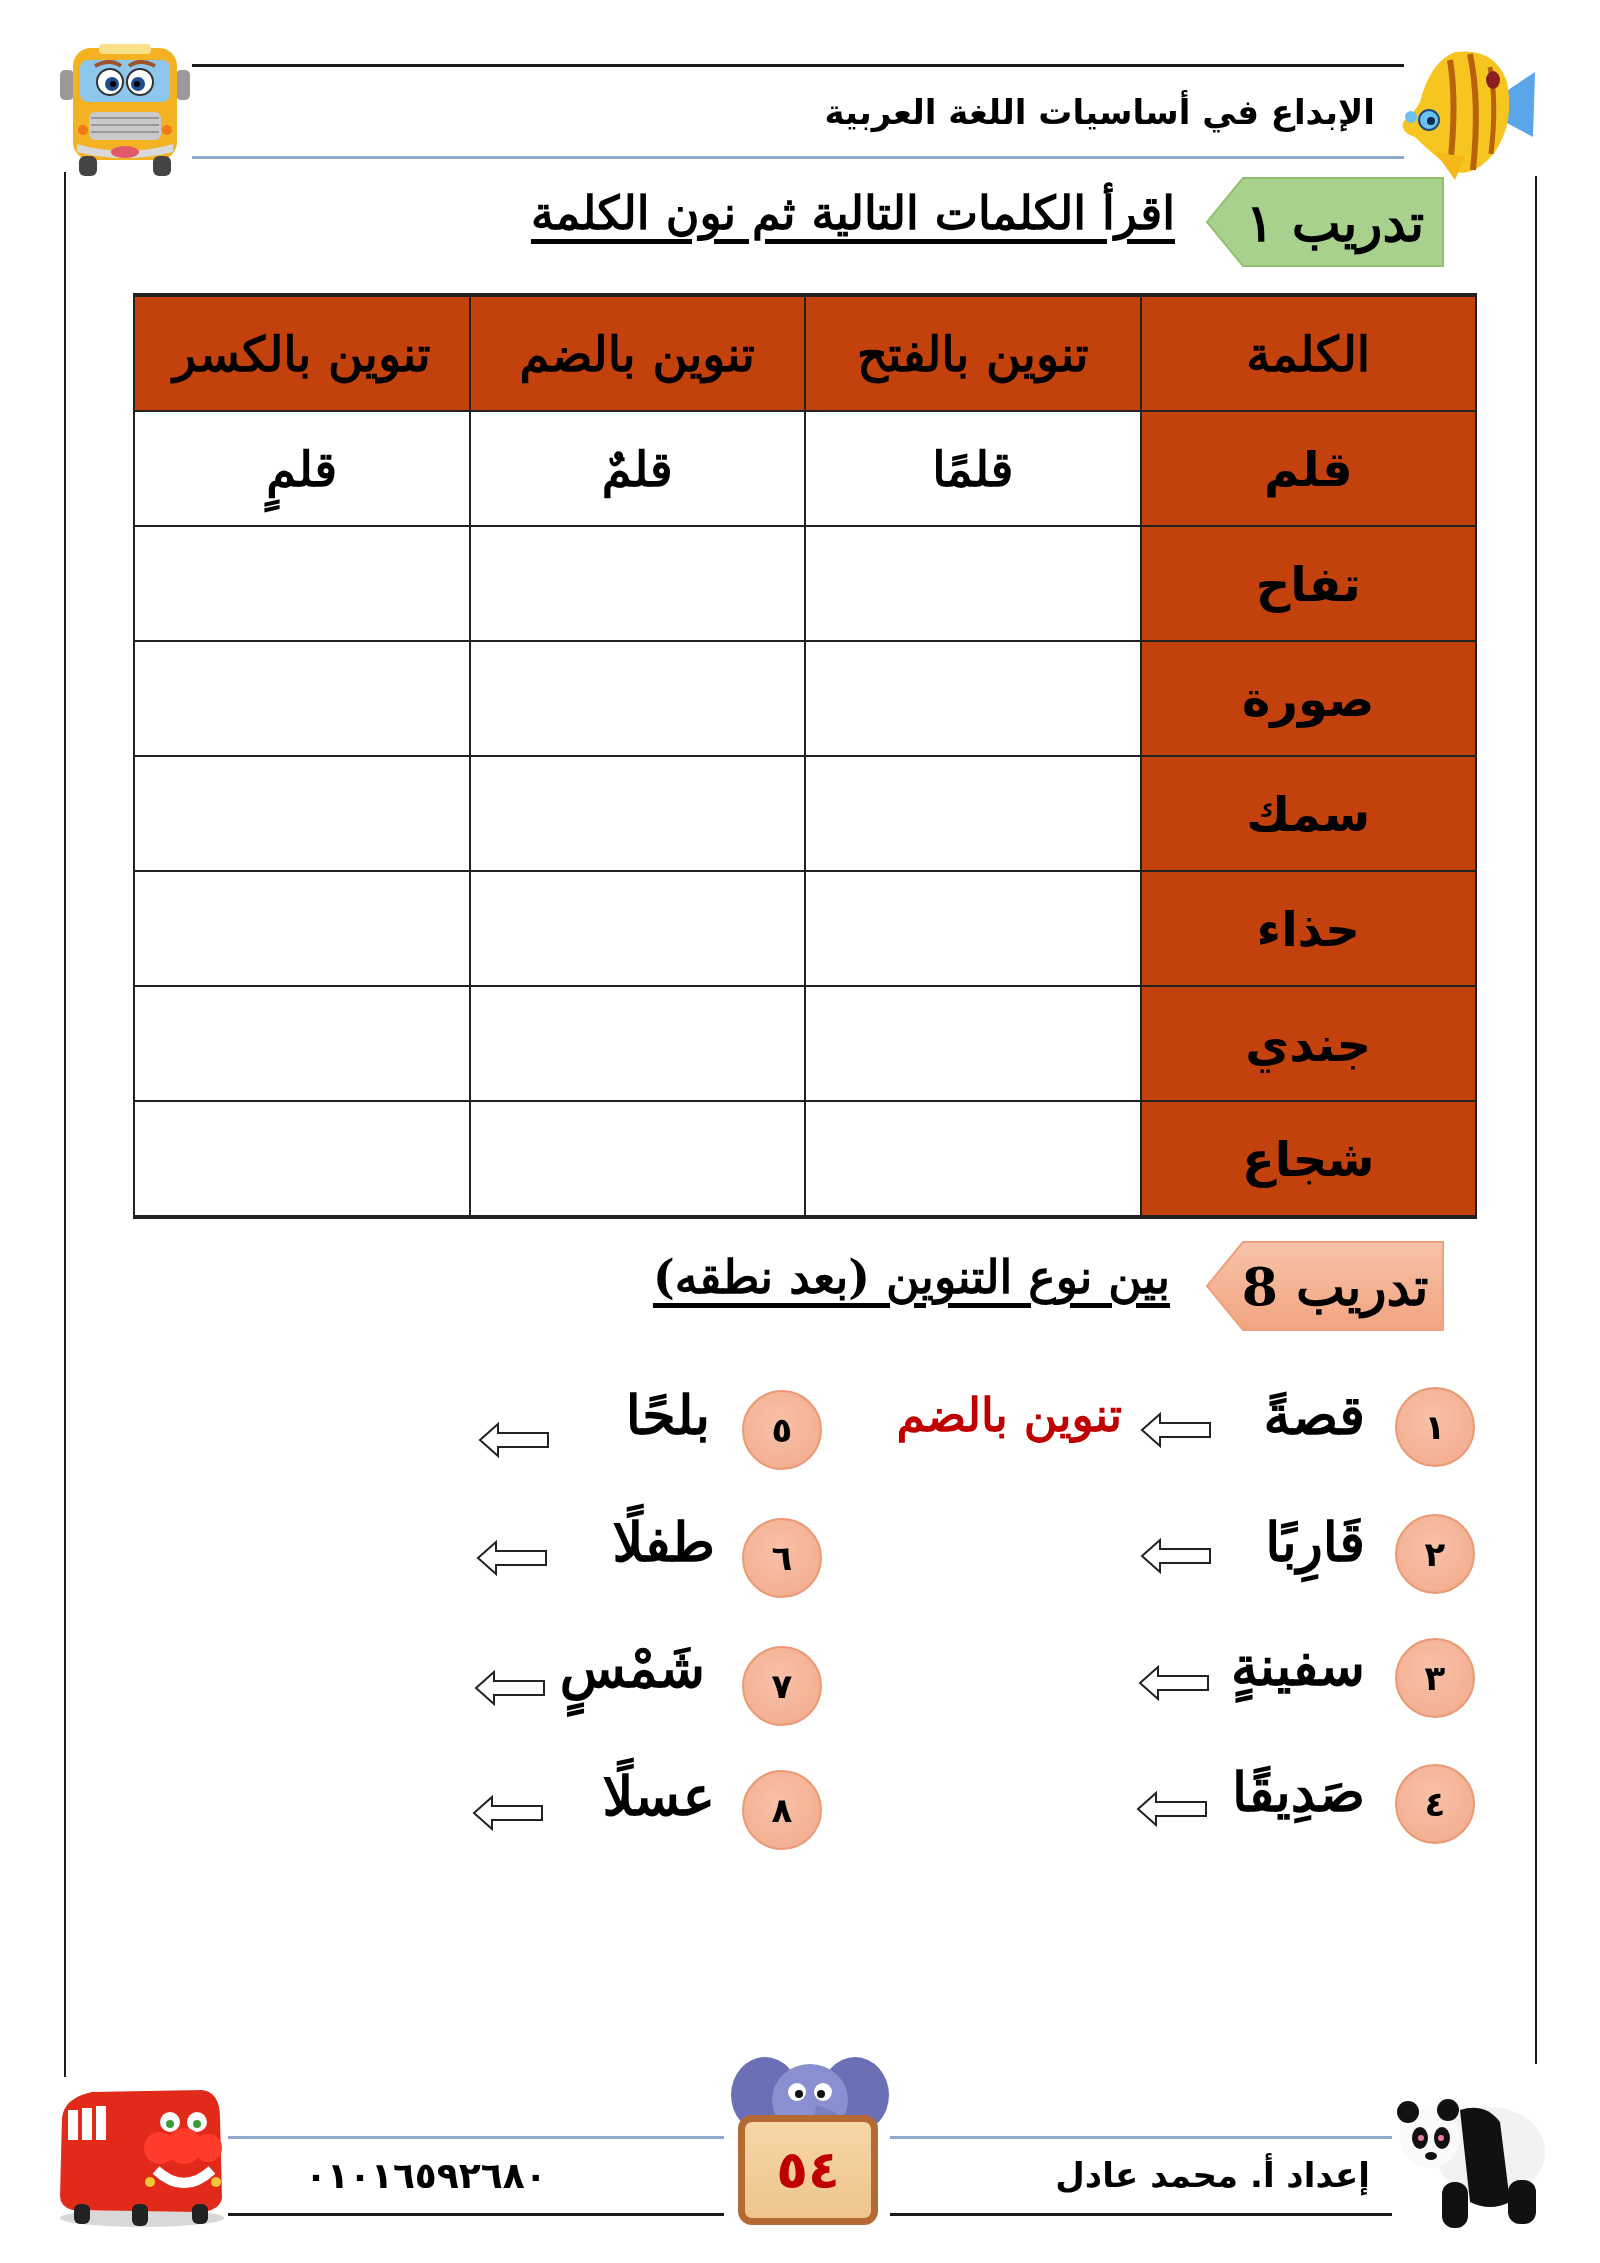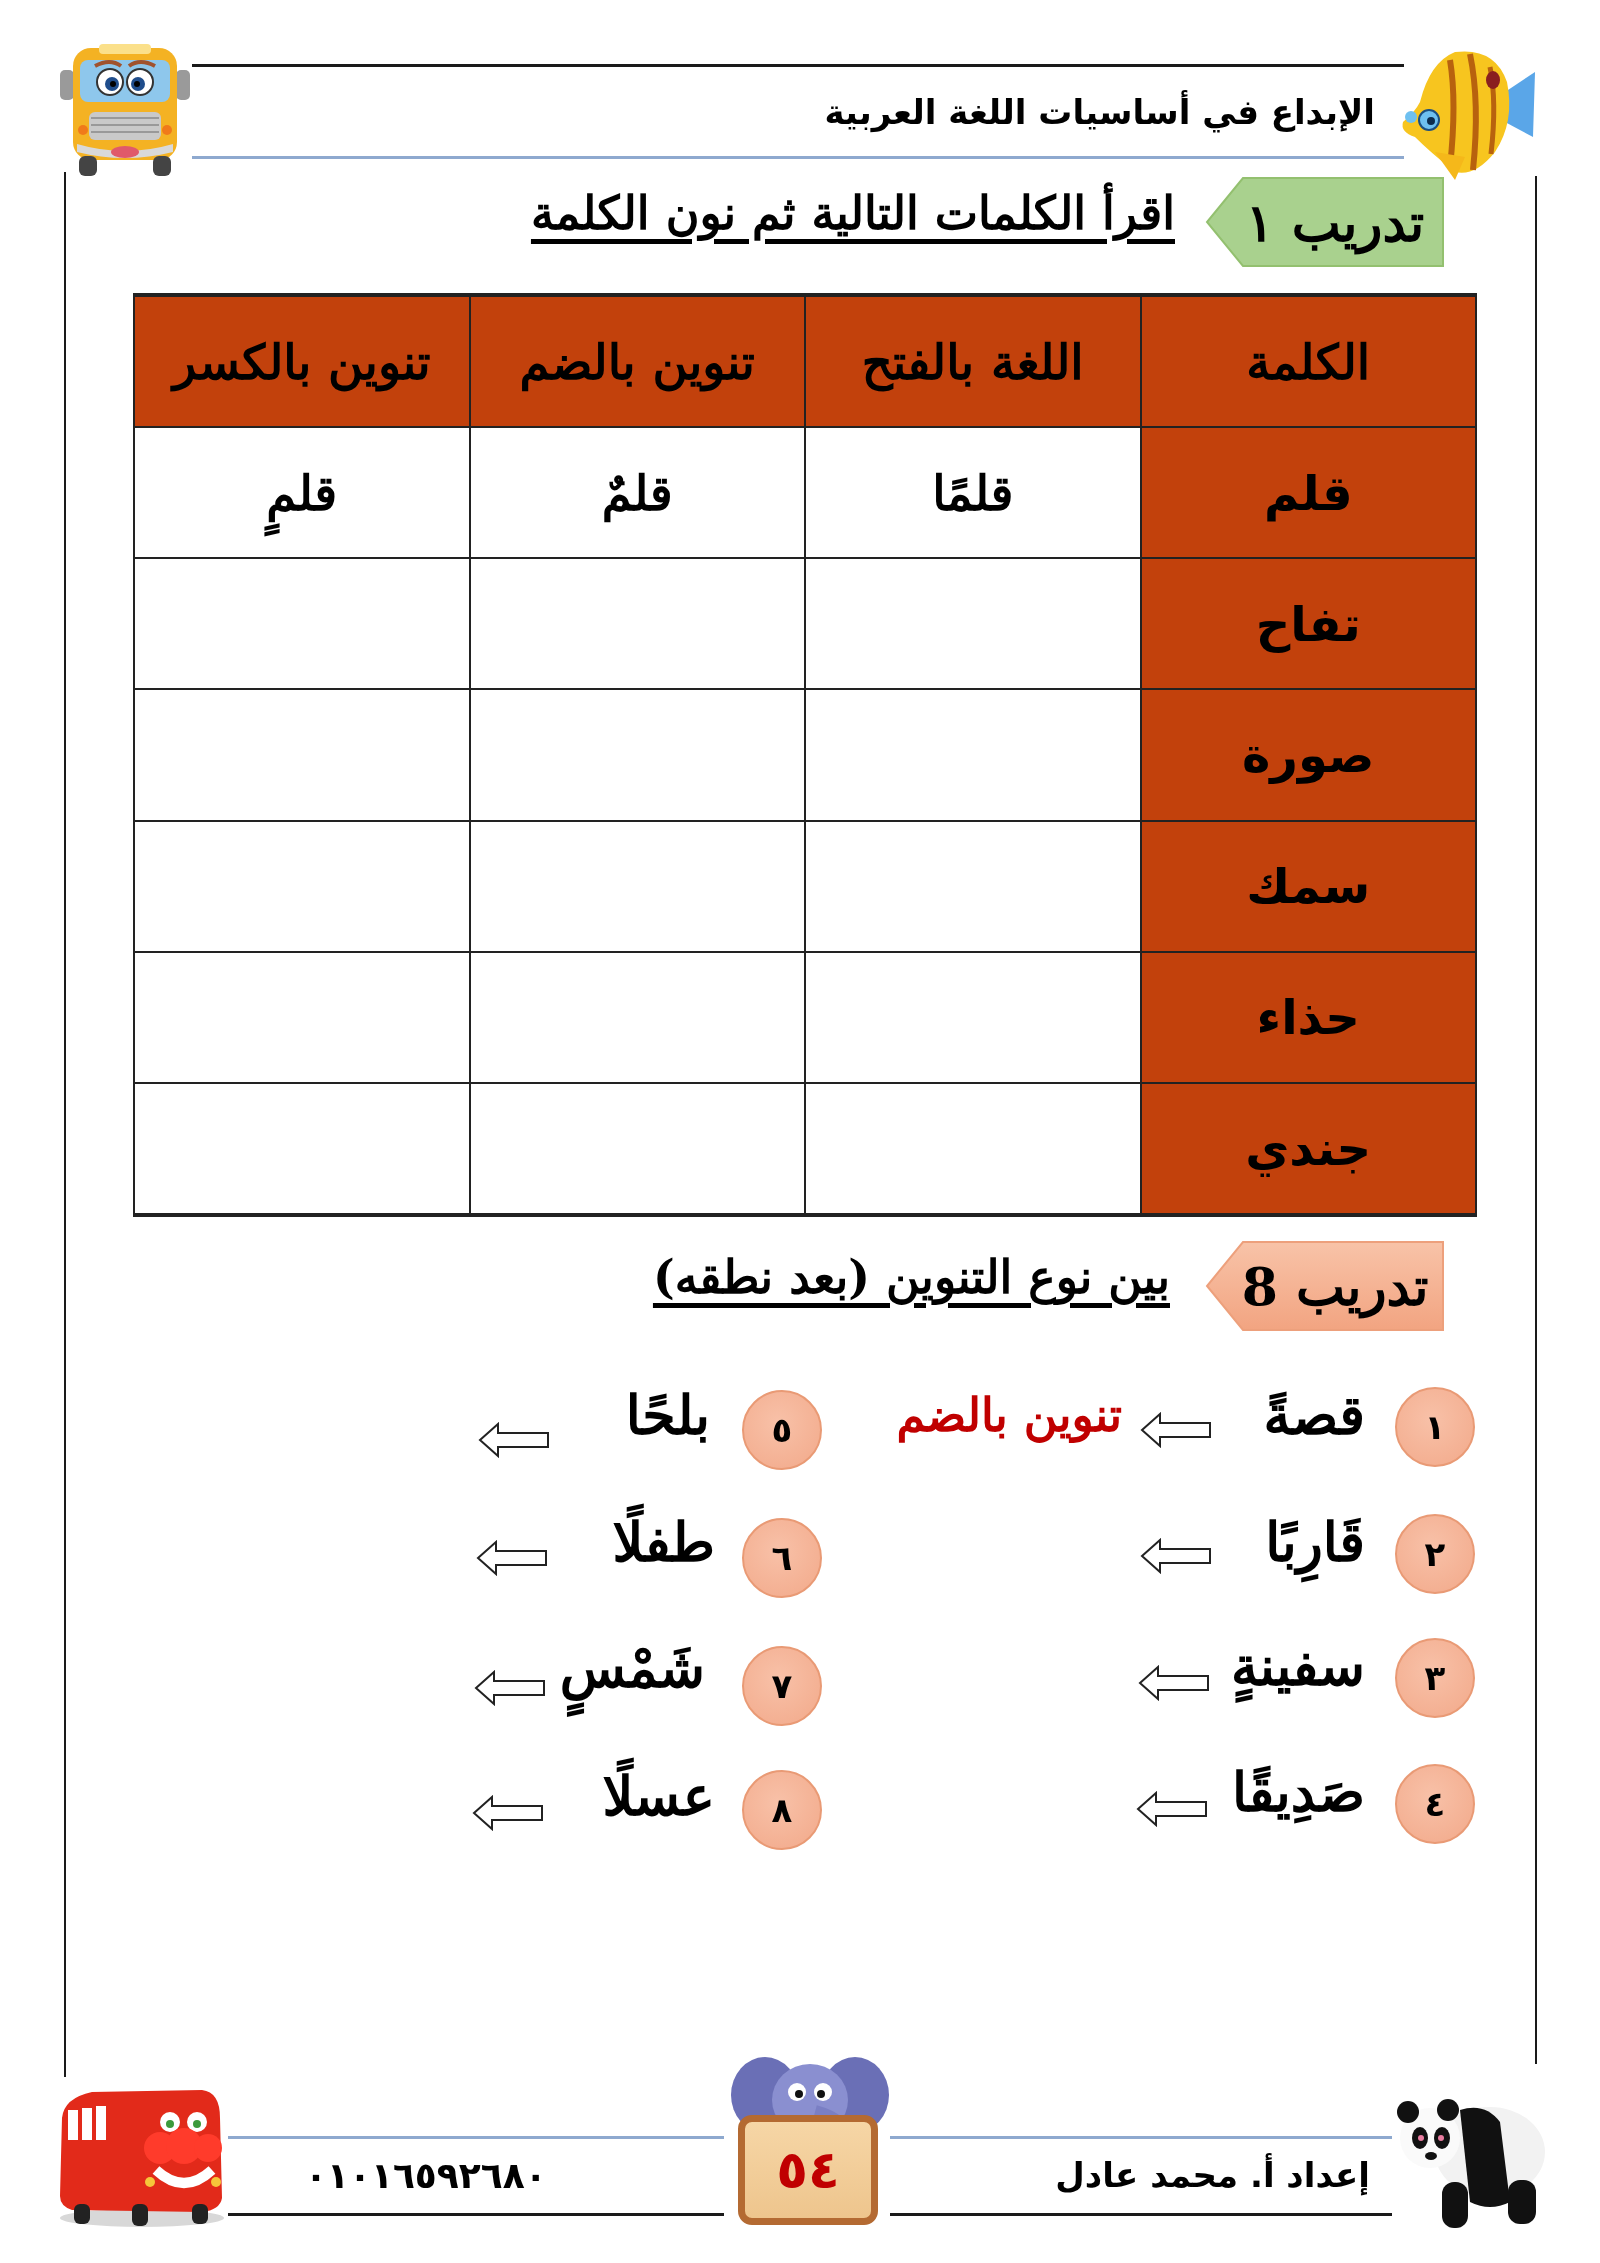--- a/index.html
+++ b/index.html
@@ -144,21 +144,21 @@
       <polygon points="38,2 238,2 238,90 38,90 2,46" fill="#a9d18e" stroke="#93c06f" stroke-width="2"></polygon>
     </svg>
     <span>تدريب ١</span>
   </div>
   <div class="instruction" style="right:425px; top:186px;">اقرأ الكلمات التالية ثم نون الكلمة</div>
 
   <table class="grid">
     <tbody>
         <tr>
       <th>الكلمة</th>
-      <th>اللغة بالفتح</th>
+      <th>تنوين بالفتح</th>
       <th>تنوين بالضم</th>
       <th>تنوين بالكسر</th>
     </tr>
     <tr>
       <td class="word">قلم</td>
       <td class="answer">قلمًا</td>
       <td class="answer">قلمٌ</td>
       <td class="answer">قلمٍ</td>
     </tr>
     <tr>
@@ -180,20 +180,26 @@
       <td class="answer"></td>
     </tr>
     <tr>
       <td class="word">حذاء</td>
       <td class="answer"></td>
       <td class="answer"></td>
       <td class="answer"></td>
     </tr>
     <tr>
       <td class="word">جندي</td>
+      <td class="answer"></td>
+      <td class="answer"></td>
+      <td class="answer"></td>
+    </tr>
+    <tr>
+      <td class="word">شجاع</td>
       <td class="answer"></td>
       <td class="answer"></td>
       <td class="answer"></td>
     </tr>
   </tbody>
     </table>
 </div>
 
 <div>
   <div class="badge" style="left:1205px; top:1240px;">

